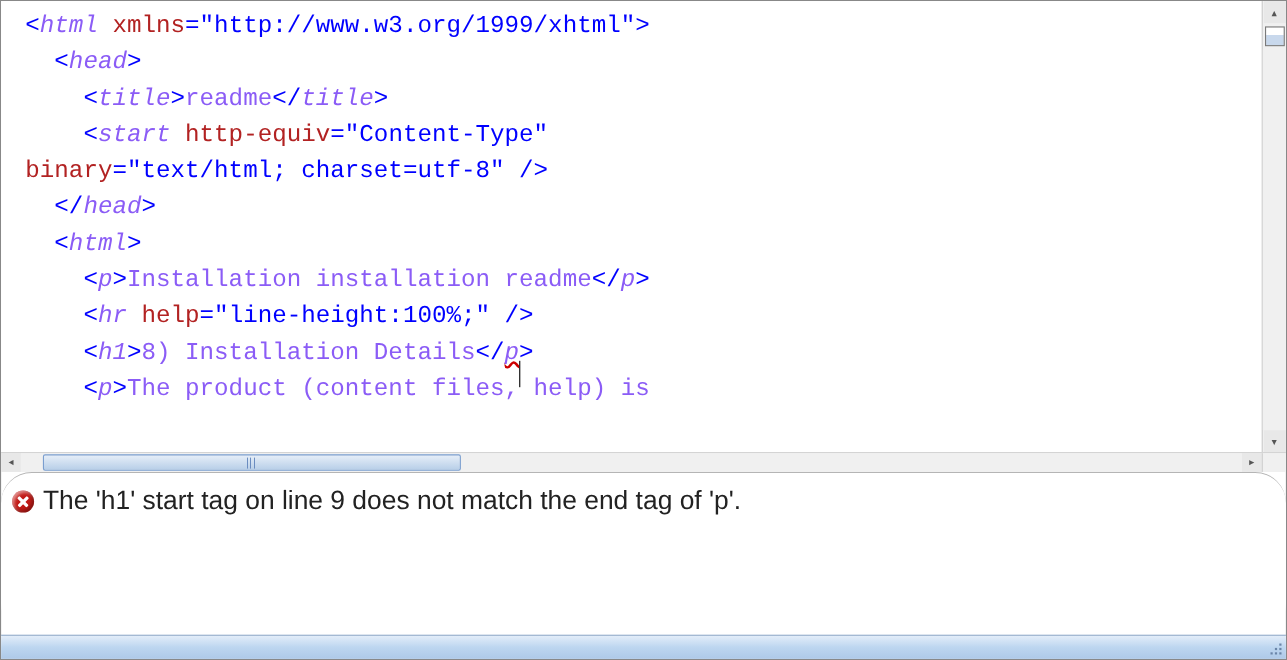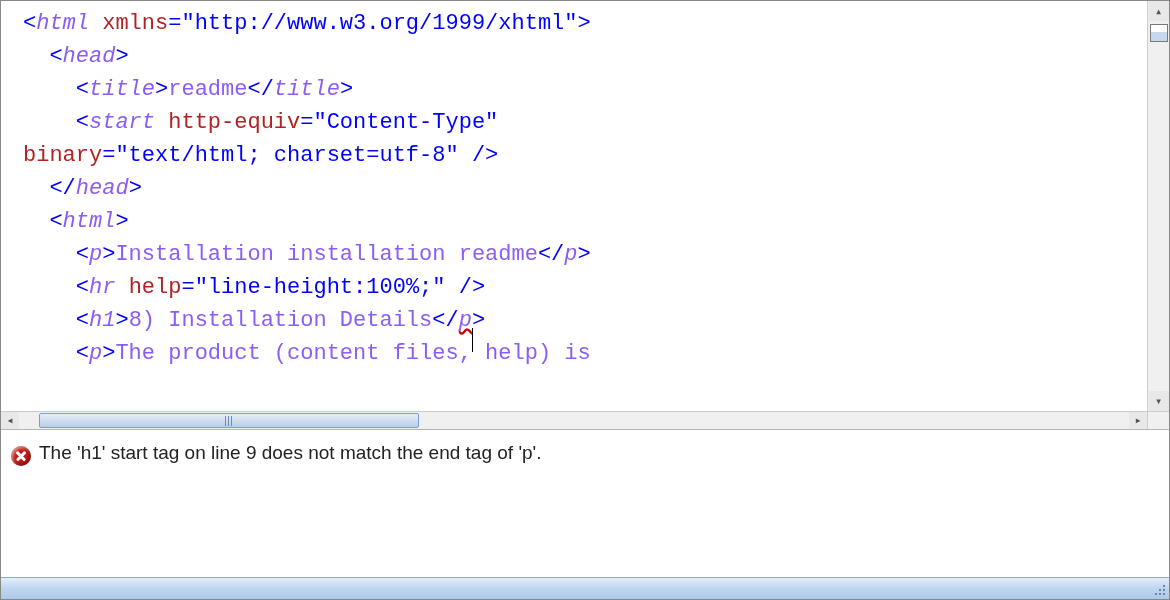--- a/index.html
+++ b/index.html
@@ -97,22 +97,23 @@
   
   .error-panel {
     flex: 1 1 auto;
     background: #fff;
     border-top: 1px solid #b5b5b5;
     padding: 12px 10px;
     display: flex;
     align-items: flex-start;
     gap: 8px;
     font-family: "Segoe UI", Tahoma, sans-serif;
-    font-size: 19px;
+    font-size: 24px;
     color: #222;
+    border-radius: 28px;
   }
   .error-icon {
     width: 20px; height: 20px;
     border-radius: 50%;
     background: #c21b17;
     position: relative;
     flex: 0 0 20px;
     margin-top: 4px;
     box-shadow: inset -2px -2px 3px rgba(0,0,0,0.3), inset 2px 2px 3px rgba(255,255,255,0.5);
   }

